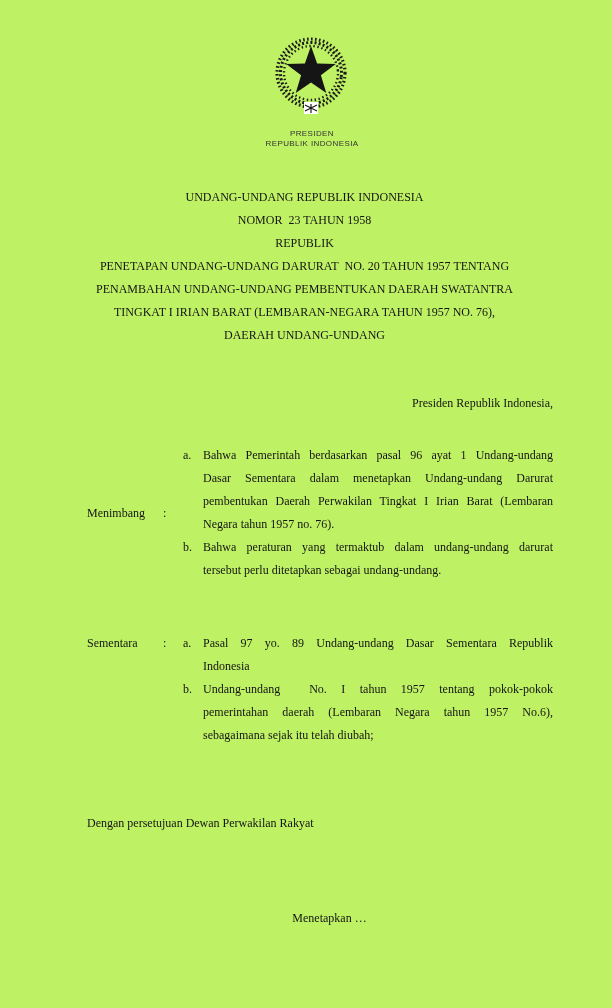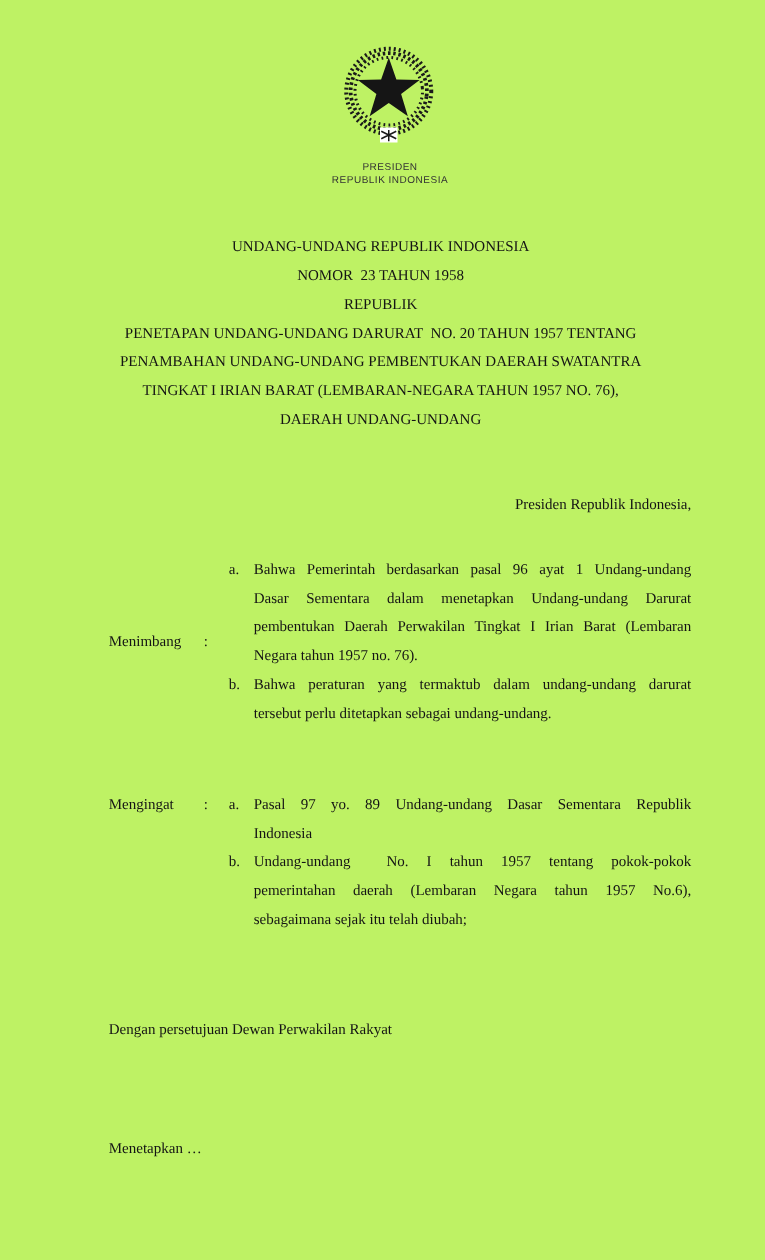--- a/index.html
+++ b/index.html
@@ -86,21 +86,21 @@
     top: 839px;
     width: 466px;
     text-align: center;
     line-height: 22px;
   }
   .catchword {
     position: absolute;
     left: 87px;
     top: 907px;
     width: 485px;
-    text-align: left;
+    text-align: center;
     line-height: 22px;
   }
 </style>
 </head>
 <body>
 
 <div class="page">
 
   <div class="emblem">
     <svg width="100" height="100" viewBox="0 0 100 100">
@@ -149,21 +149,21 @@
         <div class="cletter">b.</div>
         <div class="ctext">
           <div class="jl">Bahwa peraturan yang termaktub dalam undang-undang darurat</div>
           <div class="ll">tersebut perlu ditetapkan sebagai undang-undang.</div>
         </div>
       </div>
     </div>
   </div>
 
   <div class="clause mengingat">
-    <div class="clabel">Mengingat</div>
+    <div class="clabel">Sementara</div>
     <div class="ccolon">:</div>
     <div class="citems">
       <div class="citem">
         <div class="cletter">a.</div>
         <div class="ctext">
           <div class="jl">Pasal 97 yo. 89 Undang-undang Dasar Sementara Republik</div>
           <div class="ll">Indonesia</div>
         </div>
       </div>
       <div class="citem">

